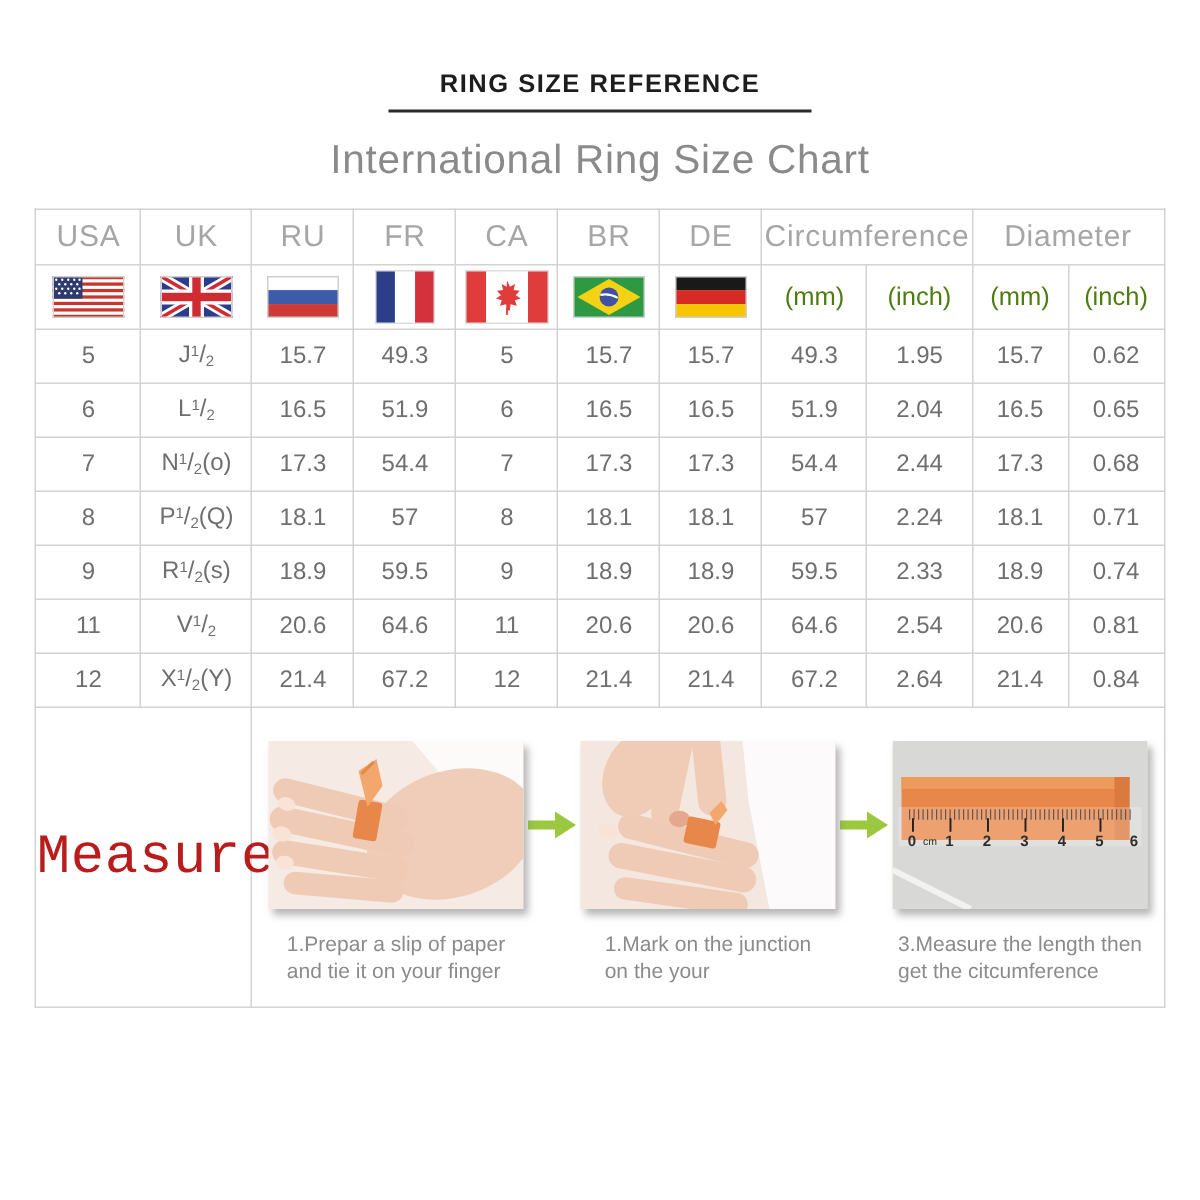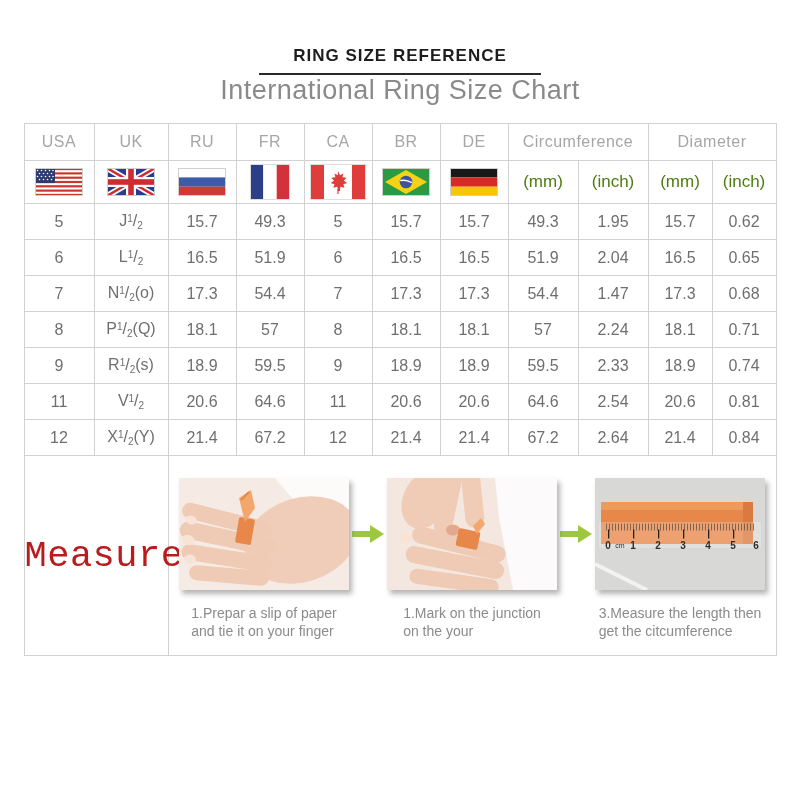--- a/index.html
+++ b/index.html
@@ -9,39 +9,39 @@
   
   .title-block { text-align: center; }
   .badge {
     display: inline-block;
     font-size: 17px; font-weight: bold; letter-spacing: 1px;
     color: #1d1d1d;
     padding: 0 34px 7px 34px;
     border-bottom: 2px solid #2a2a2a;
   }
   .main-title {
-    margin-top: 0;
+    margin-top: 16px;
     font-size: 27px; font-weight: normal; color: #8a8a8a; letter-spacing: 0.5px;
   }
 
   
   table.ring-table {
     border-collapse: collapse;
     margin: 17px auto 0 auto;
     width: 752px;
     table-layout: fixed;
   }
   .ring-table th, .ring-table td {
     border: 1px solid #d2d2d2;
     text-align: center; vertical-align: middle;
     background: #fff;
   }
   .head-row th {
     height: 37px;
-    font-size: 16px; font-weight: normal; color: #a6a6a6; letter-spacing: 0.5px;
+    font-size: 20px; font-weight: normal; color: #a6a6a6; letter-spacing: 0.5px;
   }
   .flag-row th { height: 43px; font-size: 17px; font-weight: normal; color: #4d7c0f; }
   .flag-row svg { display: block; margin: 0 auto; }
   .data-row td { height: 36px; font-size: 16px; color: #6f6f6f; }
   .data-row sup { font-size: 10px; vertical-align: 4px; }
   .data-row sub { font-size: 10px; vertical-align: -3px; }
 
   
   td.measure-cell {
     font-size: 37px; color: #b91c1c; letter-spacing: 0.5px; font-family: Liberation Mono, monospace;
@@ -238,21 +238,21 @@
       </tr>
       <tr class="data-row">
         <td>7</td>
         <td><span>N</span><sup>1</sup><span>/</span><sub>2</sub><span>(o)</span></td>
         <td>17.3</td>
         <td>54.4</td>
         <td>7</td>
         <td>17.3</td>
         <td>17.3</td>
         <td>54.4</td>
-        <td>1.47</td>
+        <td>2.44</td>
         <td>17.3</td>
         <td>0.68</td>
       </tr>
       <tr class="data-row">
         <td>8</td>
         <td><span>P</span><sup>1</sup><span>/</span><sub>2</sub><span>(Q)</span></td>
         <td>18.1</td>
         <td>57</td>
         <td>8</td>
         <td>18.1</td>

